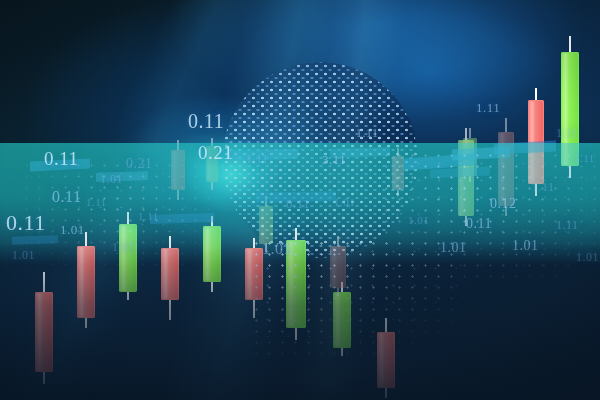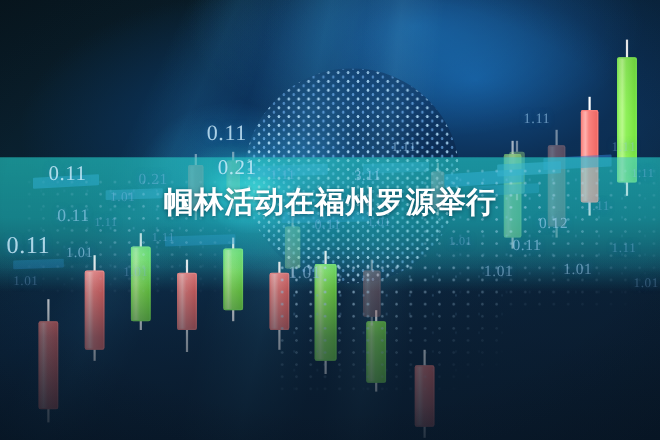--- a/index.html
+++ b/index.html
@@ -317,16 +317,15 @@
       <div class="num faint" style="left: 576px; top: 250px; font-size: 12px;">1.01</div>
       <div class="num faint" style="left: 574px; top: 152px; font-size: 11px;">1.11</div>
       <div class="num faint" style="left: 408px; top: 214px; font-size: 11px;">1.01</div>
       <div class="num faint" style="left: 12px; top: 248px; font-size: 12px;">1.01</div>
     </div>
 
   <div class="bottom-vig"></div>
   <div class="edge-vig"></div>
 
   <div class="headline">
-    <span class="l2">帼林活动在福州罗源举行</span>
   </div>
 
 </div>
 
 </body></html>

